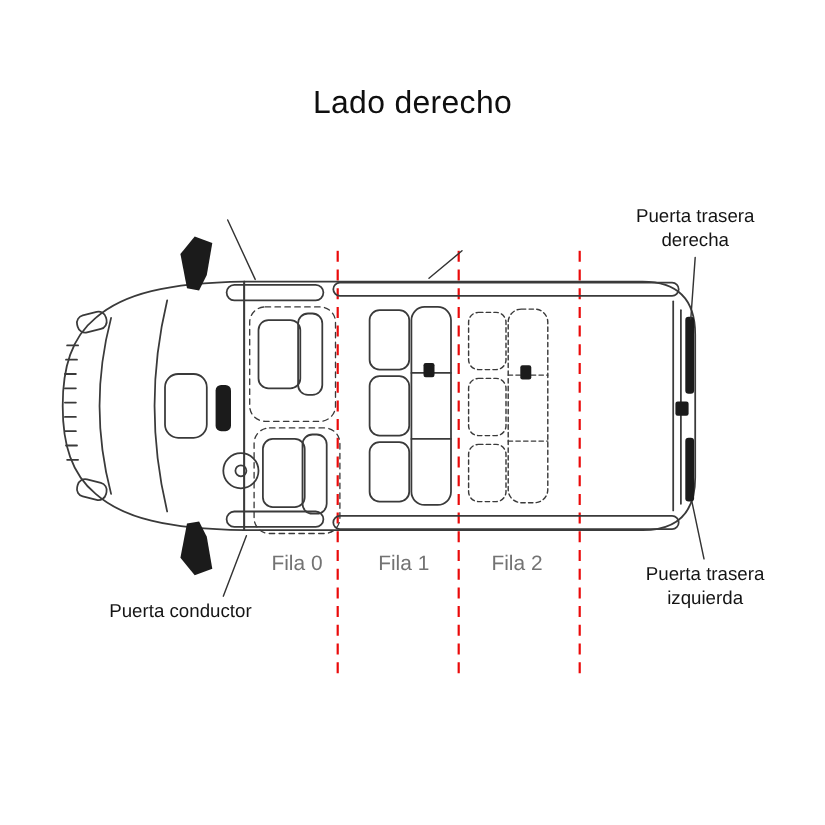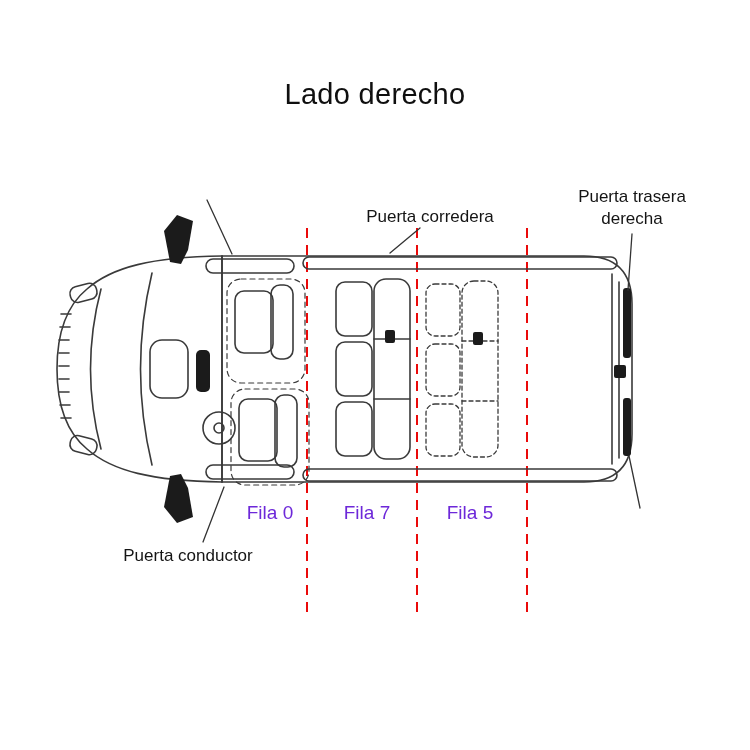--- a/index.html
+++ b/index.html
@@ -11,21 +11,21 @@
   .title{
     position:absolute;left:375px;transform:translateX(-50%);
     font-size:29px;font-weight:500;letter-spacing:.3px;white-space:nowrap;color:#0f0f0f;
   }
   .door-label{
     position:absolute;transform:translateX(-50%);
     font-size:17px;line-height:1.3;text-align:center;color:#141414;
   }
   .row-label{
     position:absolute;transform:translateX(-50%);
-    font-size:19px;color:#6d28d9;white-space:nowrap;
+    font-size:19px;color:#737373;white-space:nowrap;
   }
 </style>
 </head>
 <body>
 
 <div id="page">
 
   <svg id="diagram-svg" width="750" height="750" viewBox="0 0 750 750" aria-hidden="true">
 
     <g fill="none" stroke-width="2" stroke-dasharray="10 7" stroke="#ea0a0a">
@@ -119,21 +119,21 @@
       <line x1="207" y1="200" x2="232" y2="254"></line>
       <line x1="420" y1="228" x2="390" y2="253"></line>
       <line x1="632" y1="234" x2="628" y2="290"></line>
       <line x1="640" y1="508" x2="629" y2="456"></line>
       <line x1="203" y1="542" x2="224" y2="487"></line>
     </g>
   </svg>
 
   <div class="title" style="top:78px;">Lado derecho</div>
 
-  <div class="door-label" style="left:430px;top:206px;white-space:nowrap;">Puerta corredera</div>
   <div class="door-label" style="left:632px;top:186px;width:130px;">Puerta trasera derecha</div>
-  <div class="door-label" style="left:164px;top:545px;white-space:nowrap;margin-left:24px;">Puerta conductor</div>
+  <div class="door-label" style="left:641px;top:511px;width:140px;">Puerta trasera izquierda</div>
+  <div class="door-label" style="left:164px;top:545px;white-space:nowrap;">Puerta conductor</div>
 
   <div class="row-label" style="left:270px;top:502px;">Fila 0</div>
-  <div class="row-label" style="left:367px;top:502px;">Fila 7</div>
-  <div class="row-label" style="left:470px;top:502px;">Fila 5</div>
+  <div class="row-label" style="left:367px;top:502px;">Fila 1</div>
+  <div class="row-label" style="left:470px;top:502px;">Fila 2</div>
 
 </div>
 
 </body></html>

